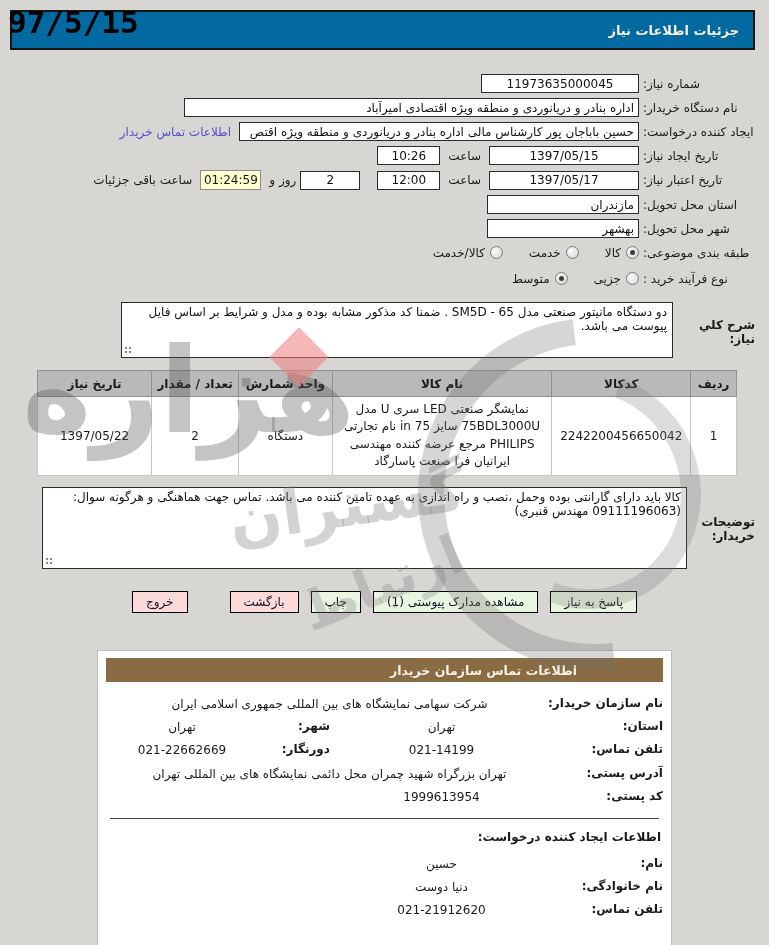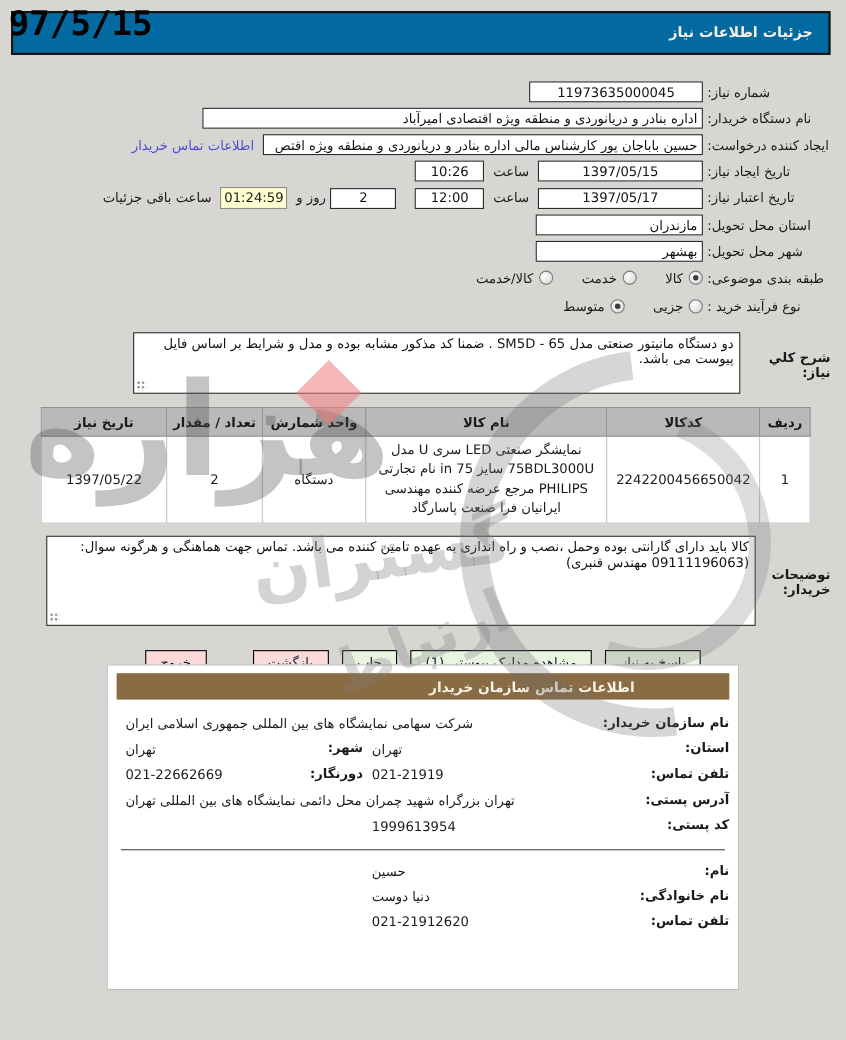--- a/index.html
+++ b/index.html
@@ -81,33 +81,33 @@
   .btn-row{display:flex;direction:rtl;justify-content:center;margin-top:19px;gap:12px;}
   button.btn{
     font-family:"DejaVu Sans",sans-serif;font-size:12px;color:#0f172a;
     border:1px solid #000;height:22px;padding:1px 13px;cursor:pointer;
   }
   .btn.green{background:#e9f5e1;}
   .btn.pink{background:#fcdada;}
   .btn.exit{margin-right:30px;}
   
   .card{
-    position:absolute;left:97px;top:604px;width:575px;height:296px;
+    position:absolute;left:97px;top:650px;width:575px;height:296px;
     background:#ffffff;border:1px solid #bdbdbd;box-sizing:border-box;
     direction:rtl;padding:7px 8px;
   }
   .card-header{
     background:#8a6c44;height:24px;display:flex;align-items:center;
     color:#f8f1e2;font-weight:bold;font-size:12.5px;
     padding-right:86px;box-sizing:border-box;
   }
   .card-grid{display:grid;grid-template-columns:118px 215px 80px auto;
     row-gap:7px;margin-top:14px;align-items:start;}
   .c-lbl{font-weight:bold;white-space:nowrap;}
-  .c-val{text-align:left;padding-left:8px;line-height:1.35;}
+  .c-val{text-align:center;padding-left:8px;line-height:1.35;}
   .span3{grid-column:2 / span 3;}
   .divider{border:none;border-top:1px solid #4a4a4a;margin:13px 4px 11px 4px;}
   .creator-title{font-weight:bold;margin:2px 2px 12px 0;}
   
   .ta-wrap{position:relative;display:inline-block;}
   .ta-wrap::after{
     content:"";position:absolute;left:3px;bottom:6px;width:9px;height:9px;
     background-image:radial-gradient(#6a6a6a 1px,transparent 1.2px);
     background-size:4px 4px;opacity:.8;
   }
@@ -270,35 +270,36 @@
   <div class="card-grid">
     <span class="c-lbl">نام سازمان خریدار:</span>
     <span class="c-val span3">شرکت سهامی نمایشگاه های بین المللی جمهوری اسلامی ایران</span>
 
     <span class="c-lbl">استان:</span>
     <span class="c-val">تهران</span>
     <span class="c-lbl">شهر:</span>
     <span class="c-val">تهران</span>
 
     <span class="c-lbl">تلفن تماس:</span>
-    <span class="c-val">021-21919</span>
+    <span class="c-val">021-14199</span>
     <span class="c-lbl">دورنگار:</span>
     <span class="c-val">021-22662669</span>
 
     <span class="c-lbl">آدرس پستی:</span>
     <span class="c-val span3">تهران بزرگراه شهید چمران محل دائمی نمایشگاه های بین المللی تهران</span>
 
     <span class="c-lbl">کد پستی:</span>
     <span class="c-val">1999613954</span>
     <span></span>
       <span></span>
   </div>
 
   <hr class="divider">
 
+  <div class="creator-title">اطلاعات ایجاد کننده درخواست:</div>
 
   <div class="card-grid" style="margin-top:6px;">
     <span class="c-lbl">نام:</span>
     <span class="c-val">حسین</span>
     <span></span>
       <span></span>
     <span class="c-lbl">نام خانوادگی:</span>
     <span class="c-val">دنیا دوست</span>
     <span></span>
       <span></span>

